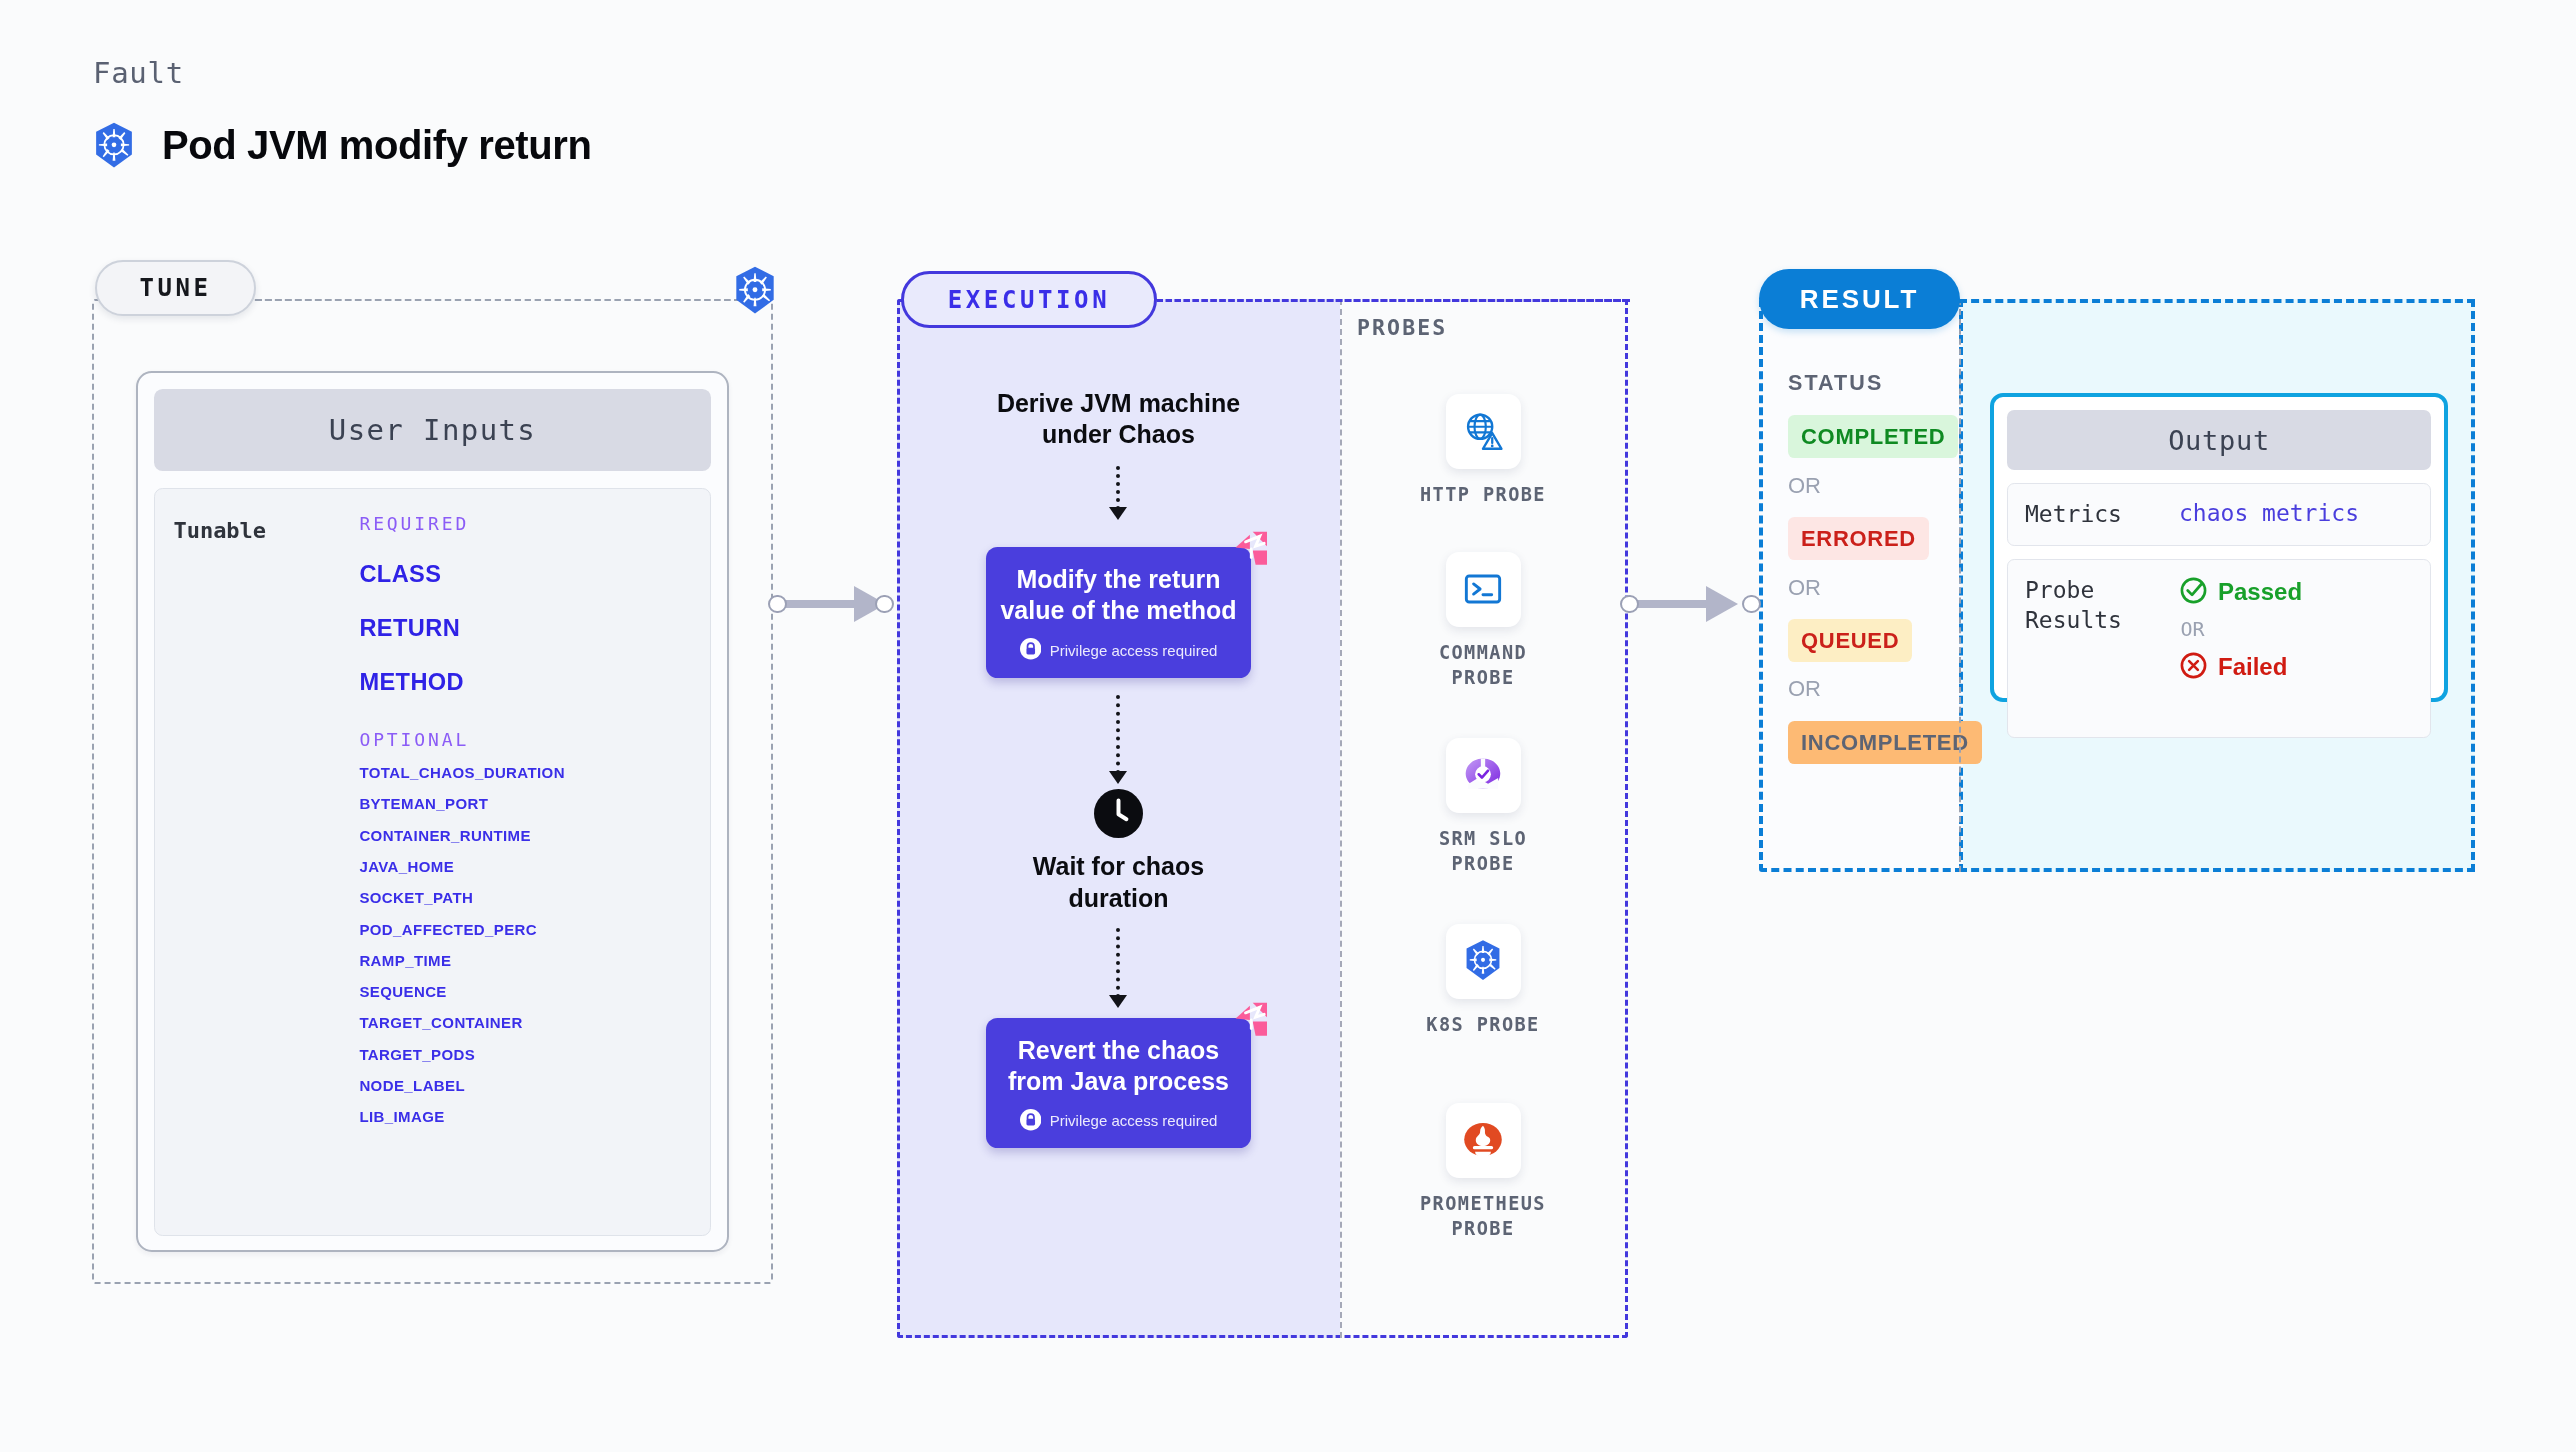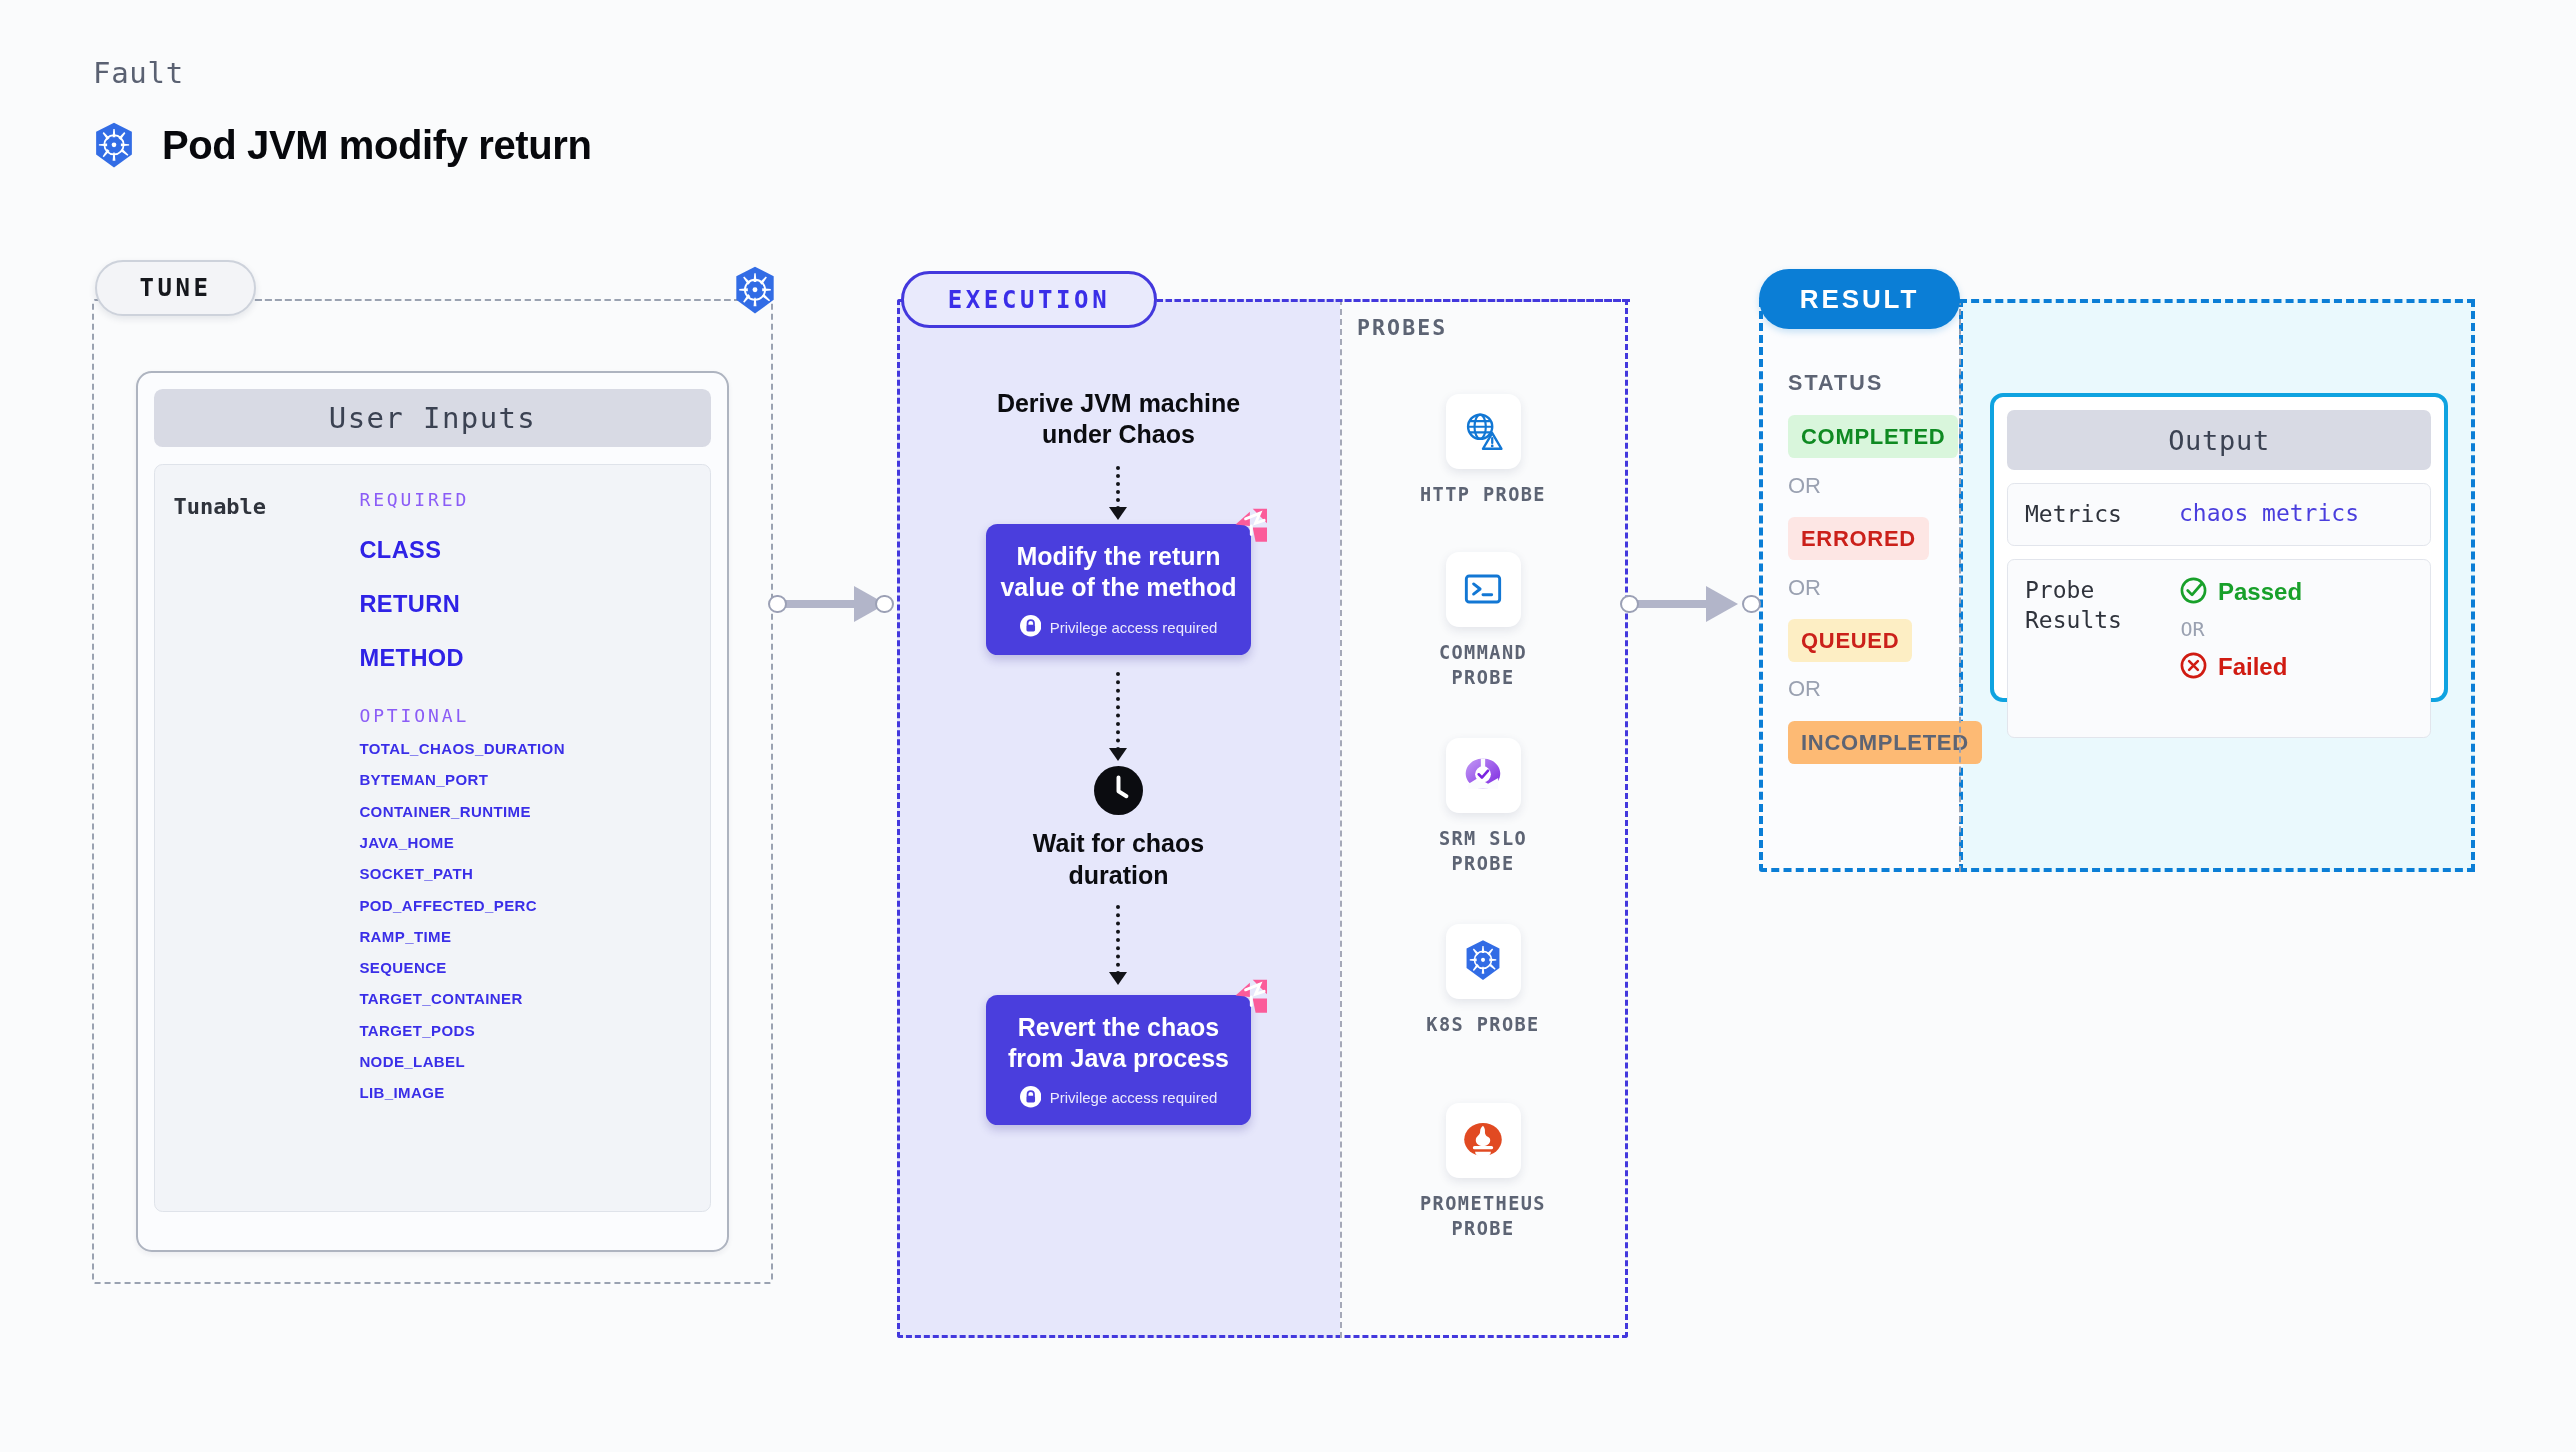--- a/index.html
+++ b/index.html
@@ -49,21 +49,21 @@
   .tune-k8s { position: absolute; left: 732px; top: 266px; z-index: 6; }
 
   .userinputs-card {
     position: absolute; left: 136px; top: 371px;
     width: 593px; height: 881px;
     background: #fbfcfe; border: 2.9px solid #aeb4c0; border-radius: 15.8px;
     padding: 15.8px;
     box-shadow: 0 2.1px 5px rgba(30,40,70,.06);
   }
   .ui-header {
-    height: 58px; background: #d8dae4; border-radius: 8.6px;
+    height: 82px; background: #d8dae4; border-radius: 8.6px;
     display: flex; align-items: center; justify-content: center;
   }
   .ui-header span {
     font-family: "DejaVu Sans Mono", monospace; font-size: 29px;
     color: #3b4252; letter-spacing: 1.4px;
   }
   .ui-body {
     margin-top: 17px; height: 748px;
     background: #f2f4f8; border: 1.4px solid #dfe3ea; border-radius: 8.6px;
     display: flex; padding: 24px 18.6px;
@@ -361,21 +361,21 @@
 
     <div class="flow-step-text" style="margin-top:89px;">
       Derive JVM machine<br>under Chaos
     </div>
 
     <div class="dotted-arrow" style="height:44px; margin-top:15.8px;">
       <div class="stem"></div>
       <div class="tip"></div>
     </div>
 
-    <div class="action-box" style="margin-top:14px;">
+    <div class="action-box" style="margin-top:37px;">
       <span class="litmus-badge">
         <svg width="42" height="40" viewBox="0 0 58 56">
           <path d="M6 26 L26 8 L26 28 Z" fill="#fb5c9a"></path>
           <path d="M30 4 L50 4 L50 24 Z" fill="#fb5c9a"></path>
           <path d="M30 30 L50 30 L50 50 L34 50 Z" fill="#fb5c9a"></path>
           <path d="M20 18 L40 10 L34 24 L46 20" stroke="#fff" stroke-width="4" fill="none" stroke-linecap="round"></path>
           <path d="M28 28 L28 40" stroke="#fff" stroke-width="4" stroke-linecap="round"></path>
         </svg>
       </span>
       <div class="t">Modify the return<br>value of the method</div>

